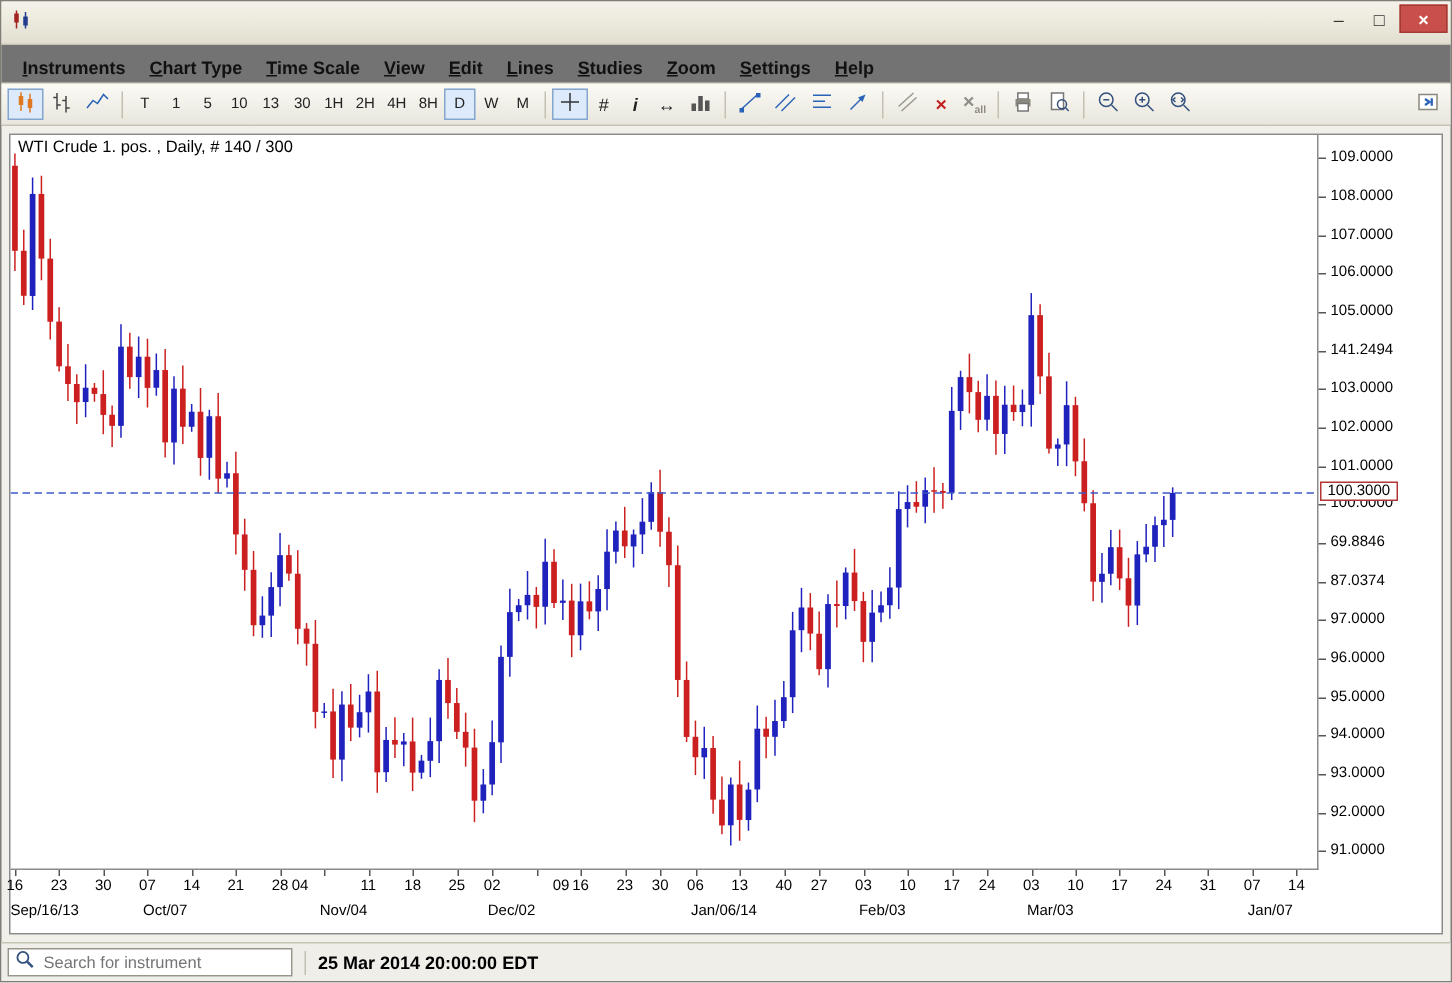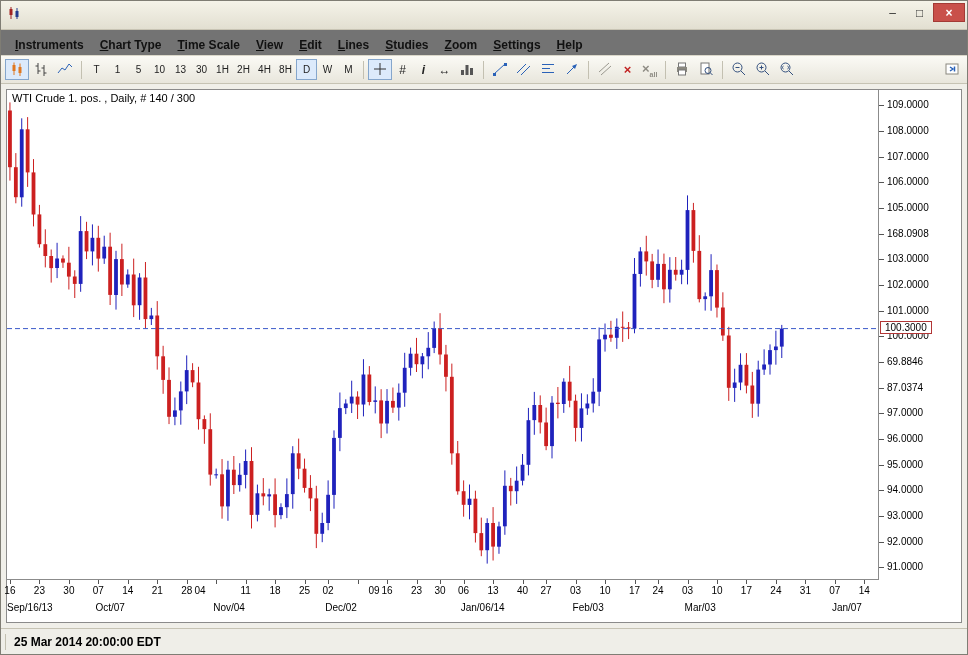--- a/index.html
+++ b/index.html
@@ -534,21 +534,21 @@
           <div class="ylab" style="top:9.4px">109.0000</div>
           <div class="ymark" style="top:41.0px"></div>
           <div class="ylab" style="top:35.0px">108.0000</div>
           <div class="ymark" style="top:66.7px"></div>
           <div class="ylab" style="top:60.7px">107.0000</div>
           <div class="ymark" style="top:92.4px"></div>
           <div class="ylab" style="top:86.4px">106.0000</div>
           <div class="ymark" style="top:118.0px"></div>
           <div class="ylab" style="top:112.0px">105.0000</div>
           <div class="ymark" style="top:143.7px"></div>
-          <div class="ylab" style="top:137.7px">168.0908</div>
+          <div class="ylab" style="top:137.7px">141.2494</div>
           <div class="ymark" style="top:169.3px"></div>
           <div class="ylab" style="top:163.3px">103.0000</div>
           <div class="ymark" style="top:195.0px"></div>
           <div class="ylab" style="top:189.0px">102.0000</div>
           <div class="ymark" style="top:220.6px"></div>
           <div class="ylab" style="top:214.6px">101.0000</div>
           <div class="ymark" style="top:246.3px"></div>
           <div class="ylab" style="top:240.3px">100.0000</div>
           <div class="ymark" style="top:271.9px"></div>
           <div class="ylab" style="top:265.9px">69.8846</div>
@@ -638,17 +638,24 @@
           <div class="xmon" style="left:318.2px">Dec/02</div>
           <div class="xmon" style="left:453.7px">Jan/06/14</div>
           <div class="xmon" style="left:565.6px">Feb/03</div>
           <div class="xmon" style="left:677.6px">Mar/03</div>
           <div class="xmon" style="left:824.9px">Jan/07</div>
         </div>
     </div>
   </div>
 
   <div class="statusbar">
+    <span class="search">
+      <span><svg width="13" height="13" viewBox="0 0 16 16">
+        <circle cx="6.5" cy="6.5" r="4.5" fill="none" stroke="#33507e" stroke-width="1.5"></circle>
+            <line x1="10" y1="10" x2="14.5" y2="14.5" stroke="#33507e" stroke-width="2"></line>
+      </svg></span>
+      <input type="text" placeholder="Search for instrument" style="">
+    </span>
     <span class="sb-sep"></span>
     <span class="timestamp">25 Mar 2014 20:00:00 EDT</span>
   </div>
 
 </div>
 
 </body></html>

